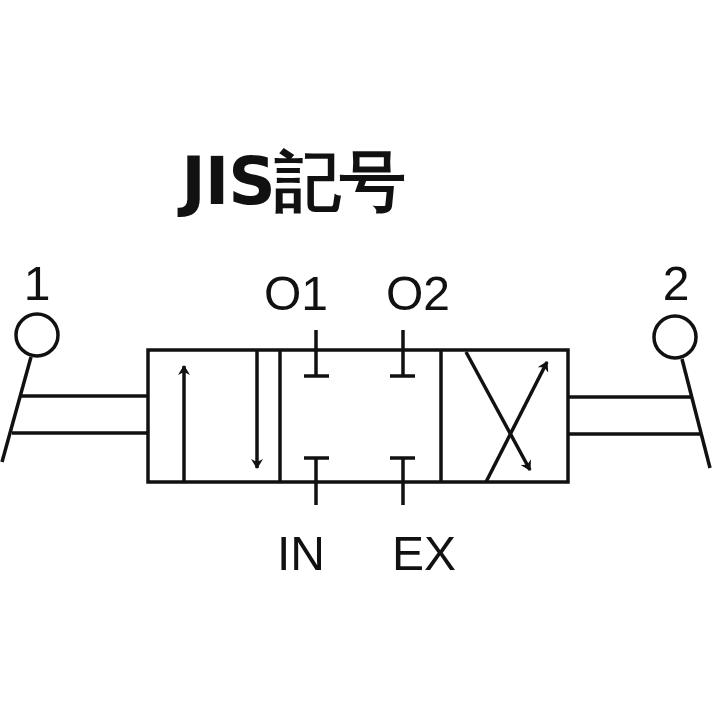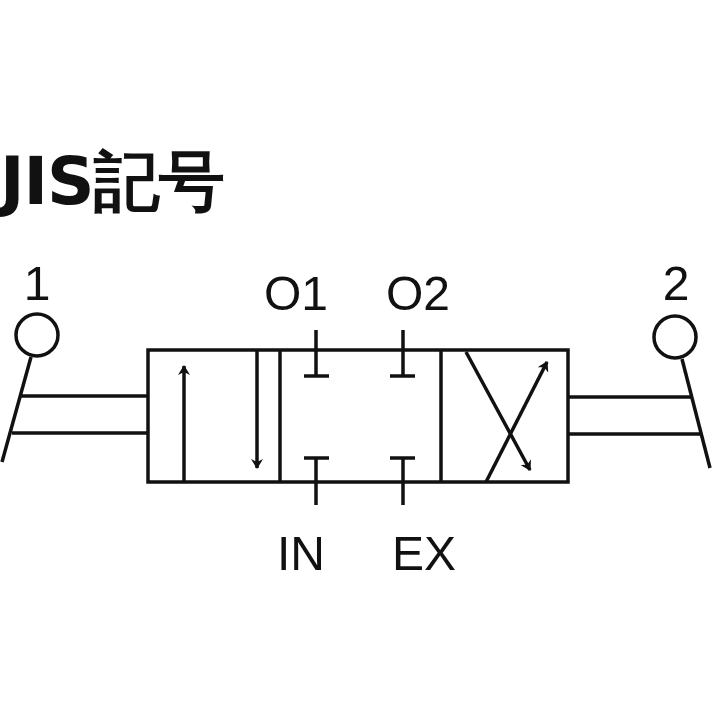--- a/index.html
+++ b/index.html
@@ -1,18 +1,18 @@
 <!DOCTYPE html>
 <html><head>
   <meta charset="utf-8">
   <style>
     html, body { margin: 0; padding: 0; background: #ffffff; }
     body { width: 713px; height: 713px; position: relative; overflow: hidden; }
     .title {
-      position: absolute; left: 0; top: 142px; width: 586px; 
+      position: absolute; left: 0; top: 142px; width: 586px; text-align: center;
       font-family: "DejaVu Sans", sans-serif; font-weight: bold; font-size: 66px;
       color: #111111; letter-spacing: -1px; line-height: 80px;
     }
     svg.diagram { position: absolute; left: 0; top: 0; }
     .lbl { font-family: "Liberation Sans", sans-serif; fill: #111111; }
   </style>
 </head>
 <body>
 
 <div class="title">JIS記号</div>

